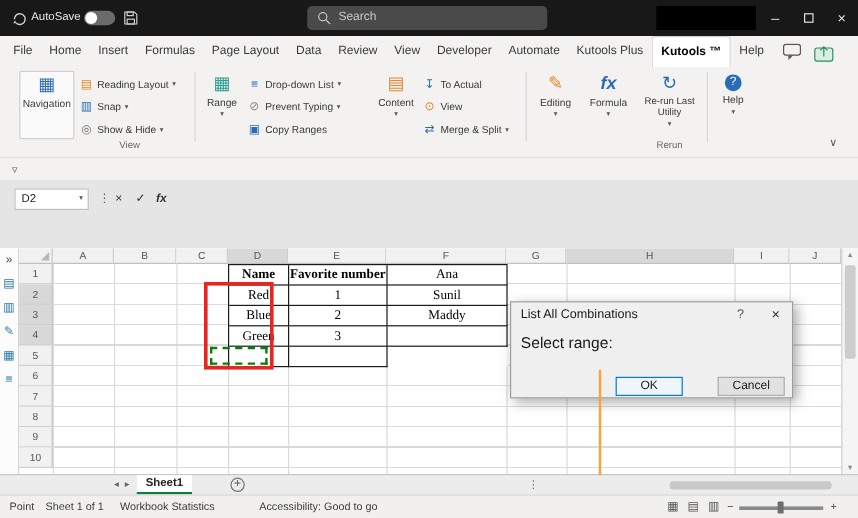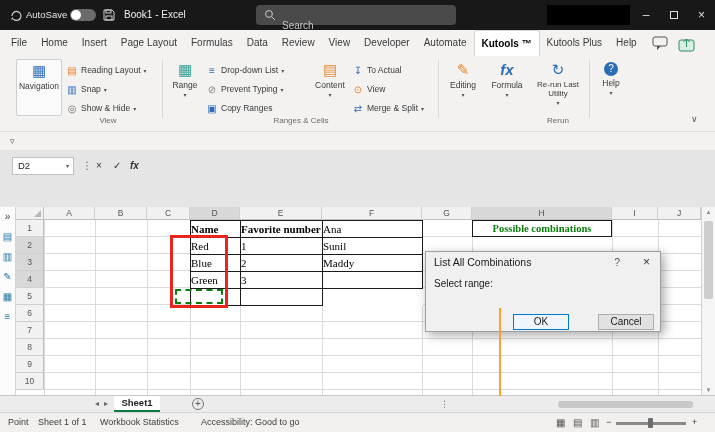--- a/index.html
+++ b/index.html
@@ -7,21 +7,21 @@
   body { font-family:"Liberation Sans",sans-serif; position:relative; background:#fff; overflow:hidden; }
   .abs { position:absolute; }
 
   
   .titlebar { position:absolute; left:0; top:0; width:715px; height:30px; background:#181818; }
   .as-label { position:absolute; left:26px; top:0; line-height:30px; font-size:9.5px; color:#e6e6e6; }
   .toggle { position:absolute; left:70px; top:9px; width:26px; height:12px; border-radius:6px; background:#6b6b6b; }
   .toggle .knob { position:absolute; left:1px; top:1px; width:10px; height:10px; border-radius:50%; background:#fff; }
   .doc-title { position:absolute; left:124px; top:0; line-height:30px; font-size:10px; color:#f0f0f0; }
   .searchbox { position:absolute; left:256px; top:5px; width:200px; height:20px; background:#4a4a4a; border-radius:4px; }
-  .searchbox span { position:absolute; left:26px; top:11px; line-height:20px; font-size:10px; color:#c8c8c8; }
+  .searchbox span { position:absolute; left:26px; top:0; line-height:20px; font-size:10px; color:#c8c8c8; }
   .redacted { position:absolute; left:547px; top:5px; width:83px; height:20px; background:#000; }
   .winbtn { position:absolute; top:0; width:28px; height:30px; text-align:center; line-height:30px; color:#e0e0e0; font-size:12px; }
   .maxbox { display:inline-block; width:8px; height:8px; border:1px solid #e0e0e0; margin-top:11px; }
 
   
   .tabsrow { position:absolute; left:0; top:30px; width:715px; height:26px; background:#f3f2f1; display:flex; align-items:center; padding-left:4px; }
   .rtab { padding:0 7px; font-size:10px; color:#3a3a3a; line-height:26px; white-space:nowrap; }
   .rtab.active { font-weight:bold; color:#000; background:#fff; border:1px solid #d5d3d1; border-bottom:none; border-radius:3px 3px 0 0; }
   .tr-icons { position:absolute; top:6px; }
 
@@ -62,39 +62,39 @@
   .corner:after { content:""; position:absolute; right:2px; bottom:2px; border-left:7px solid transparent; border-bottom:7px solid #b8b8b8; }
   .vline { position:absolute; top:13px; width:1px; height:175px; background:#dadada; }
   .hlines { position:absolute; left:44px; top:13px; width:657px; height:175px;
             background:repeating-linear-gradient(to bottom, transparent 0 16px, #dadada 16px 17px); }
 
   
   .dtable { position:absolute; left:190px; top:13px; width:233px; height:86px; display:grid;
             grid-template-columns:50px 82px 100px; grid-auto-rows:17px;
             border-top:1px solid #1a1a1a; border-left:1px solid #1a1a1a; background:#fff;
             font-family:"Liberation Serif",serif; font-size:11px; color:#000; z-index:3; }
-  .tc { border-right:1px solid #1a1a1a; border-bottom:1px solid #1a1a1a; text-align:left; line-height:16px; overflow:hidden; }
+  .tc { border-right:1px solid #1a1a1a; border-bottom:1px solid #1a1a1a; text-align:center; line-height:16px; overflow:hidden; }
   .tc.th { font-weight:bold; }
   .hcell { position:absolute; left:472px; top:13px; width:140px; height:17px; border:1px solid #1a1a1a; background:#fff;
            font-family:"Liberation Serif",serif; font-size:10.5px; font-weight:bold; color:var(--green); text-align:center; line-height:15px; z-index:3; }
   .redbox { position:absolute; left:170px; top:28px; width:58px; height:73px; border:3px solid var(--red); z-index:8; }
   .dashsel { position:absolute; left:175px; top:82px; width:48px; height:15px; border:2px dashed var(--green); z-index:7; }
   .orangeline { position:absolute; left:499px; top:101px; width:2px; height:88px; background:var(--orange); z-index:30; }
 
   
   .vscroll { position:absolute; left:701px; top:0; width:14px; height:188px; background:#f5f5f5; border-left:1px solid #d0d0d0; }
   .vscroll .ar { position:absolute; left:0; width:13px; text-align:center; font-size:7px; color:#888; }
   .vscroll .thumb { position:absolute; left:2px; top:14px; width:9px; height:78px; background:#cdcdcd; border-radius:2px; }
 
   
   .dialog { position:absolute; left:425px; top:44px; width:236px; height:81px; background:#f0f0f0; border:1px solid #9e9e9e; box-shadow:3px 3px 10px rgba(0,0,0,.35); z-index:20; font-size:10.5px; color:#1a1a1a; }
   .dtitle { position:absolute; left:8px; top:4px; }
   .dhelp { position:absolute; right:40px; top:4px; color:#555; }
   .dclose { position:absolute; right:10px; top:3px; font-size:12px; color:#333; }
-  .dlabel { position:absolute; left:8px; top:26px; font-size:10px; }
+  .dlabel { position:absolute; left:8px; top:26px; font-size:13px; }
   .dinput { position:absolute; left:7px; top:38px; width:222px; height:16px; background:#fff; border:1px solid #7a7a7a; font-size:10px; padding:0 3px; font-family:"Liberation Sans",sans-serif; }
   .dbtn { position:absolute; top:62px; width:56px; height:16px; text-align:center; line-height:14px; font-size:10px; background:#e1e1e1; border:1px solid #adadad; }
   .dbtn.ok { left:87px; background:#eef5fc; border:1.5px solid var(--ok_blue); }
   .dbtn.cancel { left:172px; }
 
   
   .tabbar { position:absolute; left:0; top:395px; width:715px; height:17px; background:#ececec; border-top:1px solid #c8c8c8; }
   .tnav { position:absolute; top:0; line-height:16px; font-size:8px; color:#666; }
   .stab { position:absolute; left:114px; top:0; width:46px; height:16px; background:#fff; border-bottom:2px solid var(--excel_green); font-size:9.5px; font-weight:bold; color:#222; text-align:center; line-height:14px; }
   .addsheet { position:absolute; left:192px; top:2px; width:12px; height:12px; border:1px solid #777; border-radius:50%; color:#555; font-size:10px; line-height:10px; text-align:center; }
@@ -120,47 +120,46 @@
       </svg>
     <span class="as-label">AutoSave</span>
     <div class="toggle">
         <div class="knob"></div>
       </div>
     <svg class="abs" style="left:102px;top:8px" width="14" height="14" viewBox="0 0 14 14">
         <path d="M2 2h8l2 2v8H2z" stroke="#cfcfcf" fill="none"></path>
         <rect x="4" y="8" width="6" height="4" stroke="#cfcfcf" fill="none"></rect>
         <rect x="4" y="2" width="5" height="3" stroke="#cfcfcf" fill="none"></rect>
       </svg>
-    <span class="doc-title">Book1 - Excel</span>
     <div class="searchbox">
       <svg class="abs" style="left:8px;top:4px" width="12" height="12" viewBox="0 0 12 12">
           <circle cx="5" cy="5" r="3.4" stroke="#c8c8c8" fill="none"></circle>
           <path d="M7.6 7.6 11 11" stroke="#c8c8c8"></path>
         </svg>
       <span>Search</span>
     </div>
     <div class="redacted"></div>
     <div class="winbtn" style="left:632px">–</div>
     <div class="winbtn" style="left:660px"><span class="maxbox"></span></div>
     <div class="winbtn" style="left:688px;width:27px">×</div>
   </div>
 
   <div class="tabsrow">
     <span class="rtab">File</span>
     <span class="rtab">Home</span>
     <span class="rtab">Insert</span>
+    <span class="rtab">Formulas</span>
     <span class="rtab">Page Layout</span>
-    <span class="rtab">Formulas</span>
     <span class="rtab">Data</span>
     <span class="rtab">Review</span>
     <span class="rtab">View</span>
     <span class="rtab">Developer</span>
     <span class="rtab">Automate</span>
+    <span class="rtab">Kutools Plus</span>
     <span class="rtab active">Kutools ™</span>
-    <span class="rtab">Kutools Plus</span>
     <span class="rtab">Help</span>
     <svg class="tr-icons" style="left:652px" width="17" height="15" viewBox="0 0 17 15">
         <rect x="1" y="1" width="14" height="9" rx="2" stroke="#555" fill="none"></rect>
         <path d="M5 10 5 14 9 10z" fill="#555"></path>
       </svg>
     <svg class="tr-icons" style="left:678px" width="20" height="16" viewBox="0 0 20 16">
         <rect x="1" y="4" width="15" height="11" rx="2" fill="#d9efe3" stroke="#2f8f5b"></rect>
         <path d="M8.5 11 8.5 3 M5.5 6 8.5 3 11.5 6" stroke="#2f8f5b" fill="none"></path>
       </svg>
   </div>
@@ -219,21 +218,20 @@
     </div>
     <div class="sbtn" style="left:352px;top:25px">
       <span class="ic" style="color:#e8872c">⊙</span>
       <span>View</span>
     </div>
     <div class="sbtn" style="left:352px;top:44px">
       <span class="ic" style="color:#2b6cb8">⇄</span>
       <span>Merge &amp; Split</span>
       <span class="caret">▾</span>
     </div>
-    <div class="glabel" style="left:166px;width:270px">Ranges &amp; Cells</div>
     <div class="rsep" style="left:438px"></div>
 
     <div class="bbtn" style="left:443px;width:40px">
       <span class="ic" style="color:#e8872c">✎</span>
       <span>Editing</span>
       <span class="caret">▾</span>
     </div>
     <div class="bbtn" style="left:487px;width:40px">
       <span class="ic" style="color:#2b6cb8;font-style:italic;font-weight:bold">fx</span>
       <span>Formula</span>
@@ -326,21 +324,20 @@
       <div class="tc">Blue</div>
       <div class="tc">2</div>
       <div class="tc">Maddy</div>
       <div class="tc">Green</div>
       <div class="tc">3</div>
       <div class="tc"></div>
       <div class="tc"></div>
       <div class="tc"></div>
     </div>
 
-    <div class="hcell">Possible combinations</div>
 
     <div class="redbox"></div>
     <div class="dashsel"></div>
     <div class="orangeline"></div>
 
     <div class="dialog">
       <div class="dtitle">List All Combinations</div>
       <div class="dhelp">?</div>
       <div class="dclose">×</div>
       <div class="dlabel">Select range:</div>
@@ -362,21 +359,21 @@
     <div class="addsheet">+</div>
     <span class="tdots">⋮</span>
     <div class="hthumb"></div>
   </div>
 
   <div class="statusbar">
     <span class="it" style="left:8px">Point</span>
     <span class="it" style="left:38px">Sheet 1 of 1</span>
     <span class="it" style="left:100px">Workbook Statistics</span>
 
-    <span class="it" style="left:201px">Accessibility: Good to go</span>
+    <span class="it" style="left:216px">Accessibility: Good to go</span>
     <span class="viewic" style="left:556px">▦</span>
     <span class="viewic" style="left:573px">▤</span>
     <span class="viewic" style="left:590px">▥</span>
     <span class="it" style="left:606px">−</span>
     <div class="ztrack"></div>
     <div class="zknob"></div>
     <span class="it" style="left:692px">+</span>
   </div>
 
 </div>

